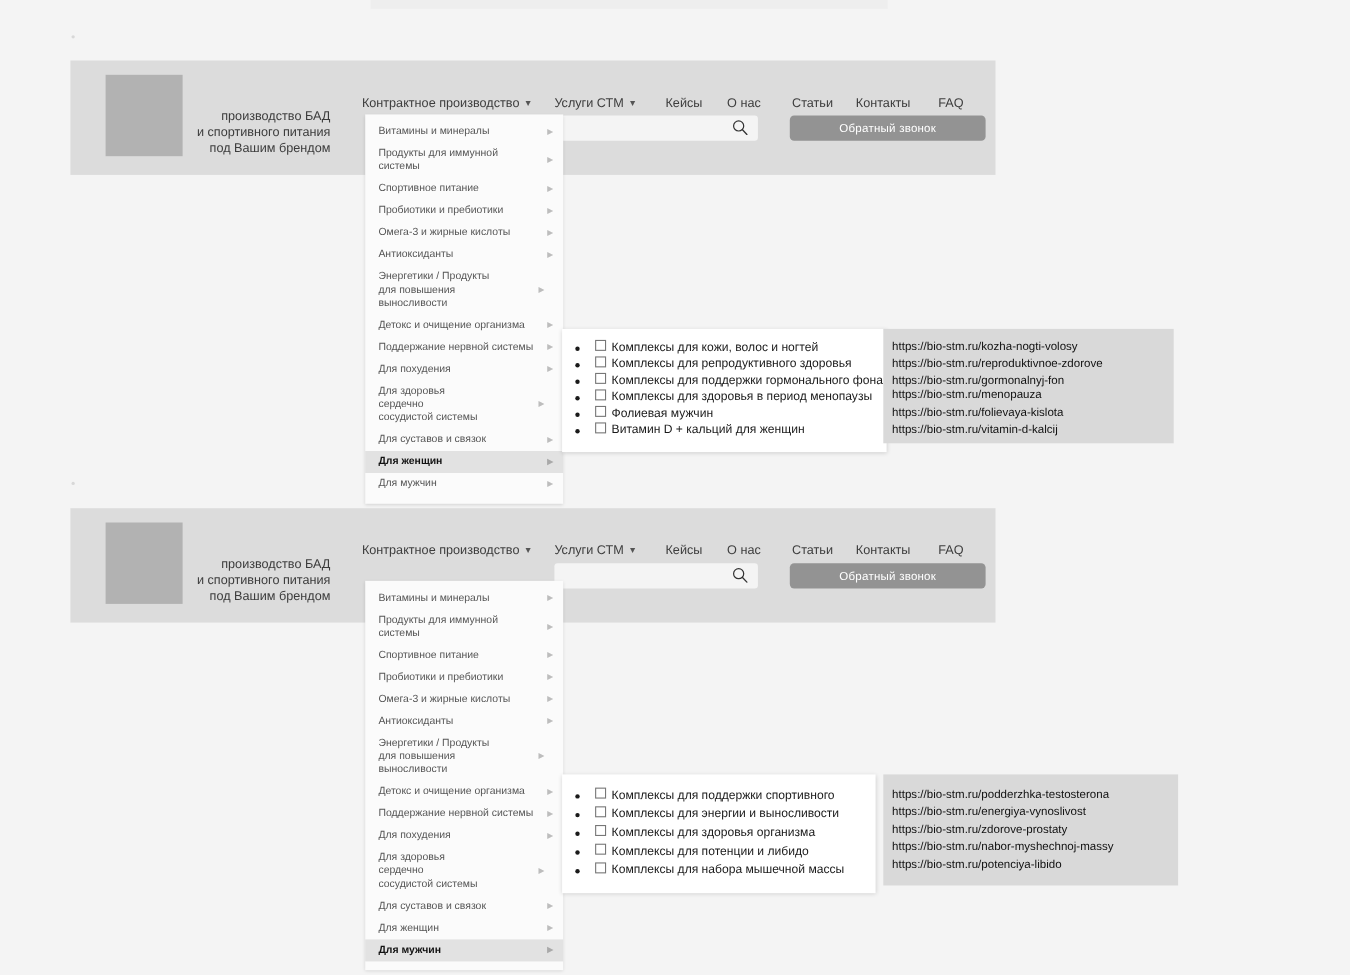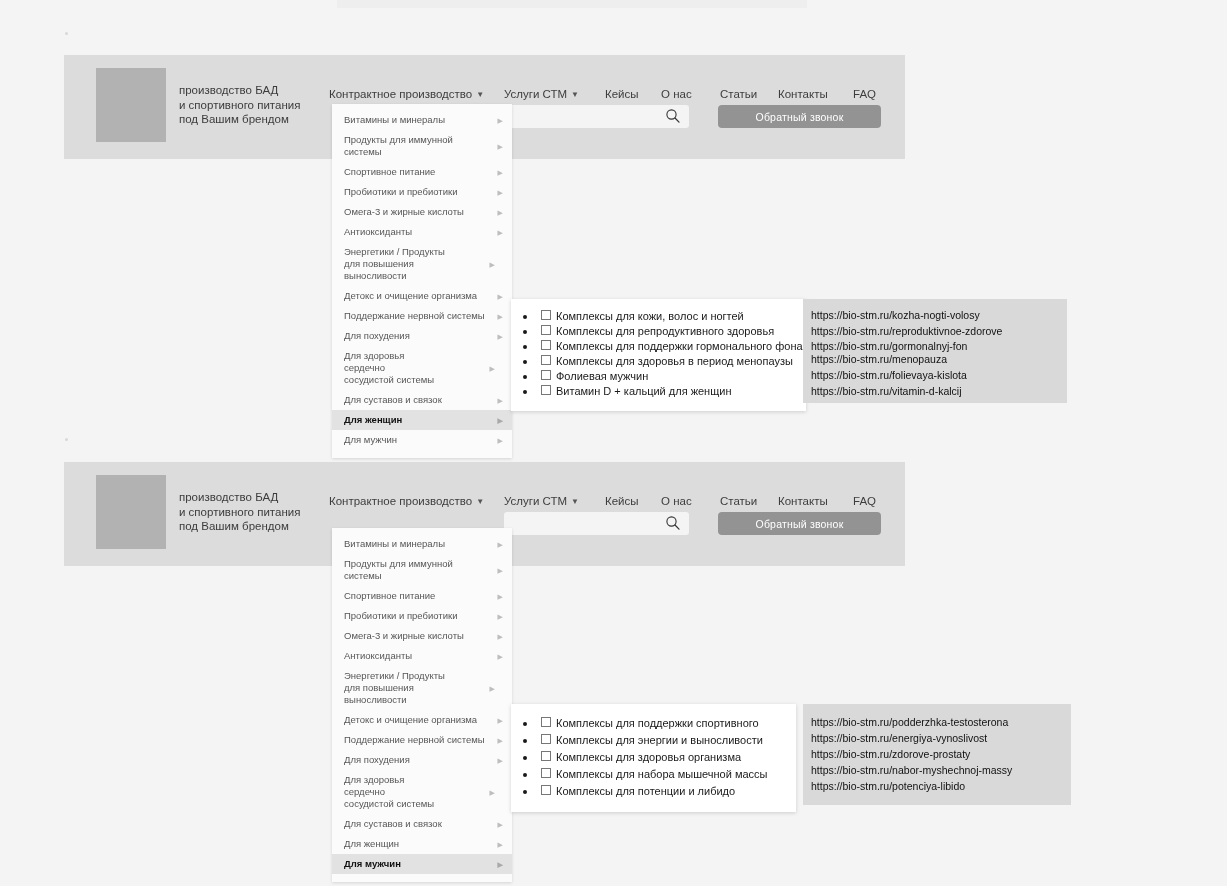--- a/index.html
+++ b/index.html
@@ -55,25 +55,26 @@
     left: 32px;
     top: 13px;
     width: 70px;
     height: 74px;
     background: #b2b2b2;
   }
 
   .tagline {
     position: absolute;
     left: 115px;
-    top: 28px;
+    top: 44px;
     font-size: 11.5px;
     line-height: 14.5px;
     color: #3c3c3c;
     white-space: nowrap;
+    text-align: right;
   }
   .tagline div { white-space: nowrap; }
 
   .nav {
     position: absolute;
     left: 265px;
     top: 31px;
     height: 18px;
   }
   .nav-item {
@@ -106,21 +107,21 @@
     right: 8px;
     top: 3px;
     width: 16px;
     height: 16px;
   }
 
   .callback-btn {
     position: absolute;
     left: 654px;
     top: 50px;
-    width: 163px;
+    width: 178px;
     height: 23px;
     background: #939393;
     border-radius: 4px;
     border: none;
     color: #ffffff;
     font-size: 10.5px;
     font-family: "Liberation Sans", sans-serif;
     letter-spacing: 0.2px;
     cursor: pointer;
     padding: 0;
@@ -346,22 +347,22 @@
     <div class="dd-item"><span>Для суставов и связок</span><span class="dd-arrow">▶</span></div>
     <div class="dd-item"><span>Для женщин</span><span class="dd-arrow">▶</span></div>
     <div class="dd-item active"><span>Для мужчин</span><span class="dd-arrow">▶</span></div>
   </div>
 
   <div class="submenu" style="left:511px; top:297px; width:285px; padding:11px 10px 12px 0;">
     <ul>
       <li style="line-height:17px;"><span class="bullet" style="top:7px;"></span><span class="cbox"></span><span>Комплексы для поддержки спортивного</span></li>
       <li style="line-height:17px;"><span class="bullet" style="top:7px;"></span><span class="cbox"></span><span>Комплексы для энергии и выносливости</span></li>
       <li style="line-height:17px;"><span class="bullet" style="top:7px;"></span><span class="cbox"></span><span>Комплексы для здоровья организма</span></li>
+      <li style="line-height:17px;"><span class="bullet" style="top:7px;"></span><span class="cbox"></span><span>Комплексы для потенции и либидо</span></li>
       <li style="line-height:17px;"><span class="bullet" style="top:7px;"></span><span class="cbox"></span><span>Комплексы для набора мышечной массы</span></li>
-      <li style="line-height:17px;"><span class="bullet" style="top:7px;"></span><span class="cbox"></span><span>Комплексы для потенции и либидо</span></li>
     </ul>
   </div>
 
   <div class="urlpanel" style="left:803px; top:297px; width:268px; height:101px; padding:12px 0 0 8px;">
     <div class="url" style="margin-bottom:4px;">https://bio-stm.ru/podderzhka-testosterona</div>
     <div class="url" style="margin-bottom:4px;">https://bio-stm.ru/energiya-vynoslivost</div>
     <div class="url" style="margin-bottom:4px;">https://bio-stm.ru/zdorove-prostaty</div>
     <div class="url" style="margin-bottom:4px;">https://bio-stm.ru/nabor-myshechnoj-massy</div>
     <div class="url">https://bio-stm.ru/potenciya-libido</div>
   </div>

